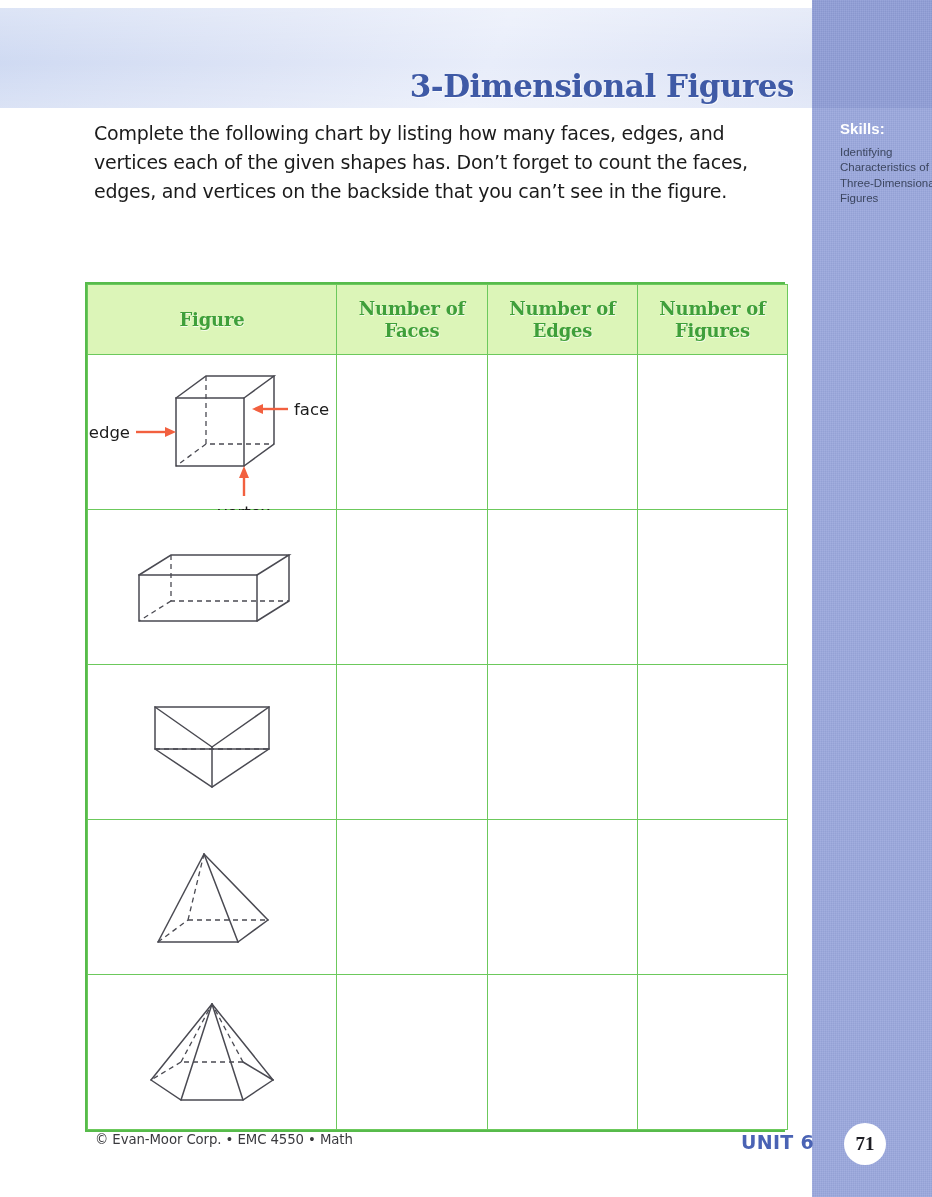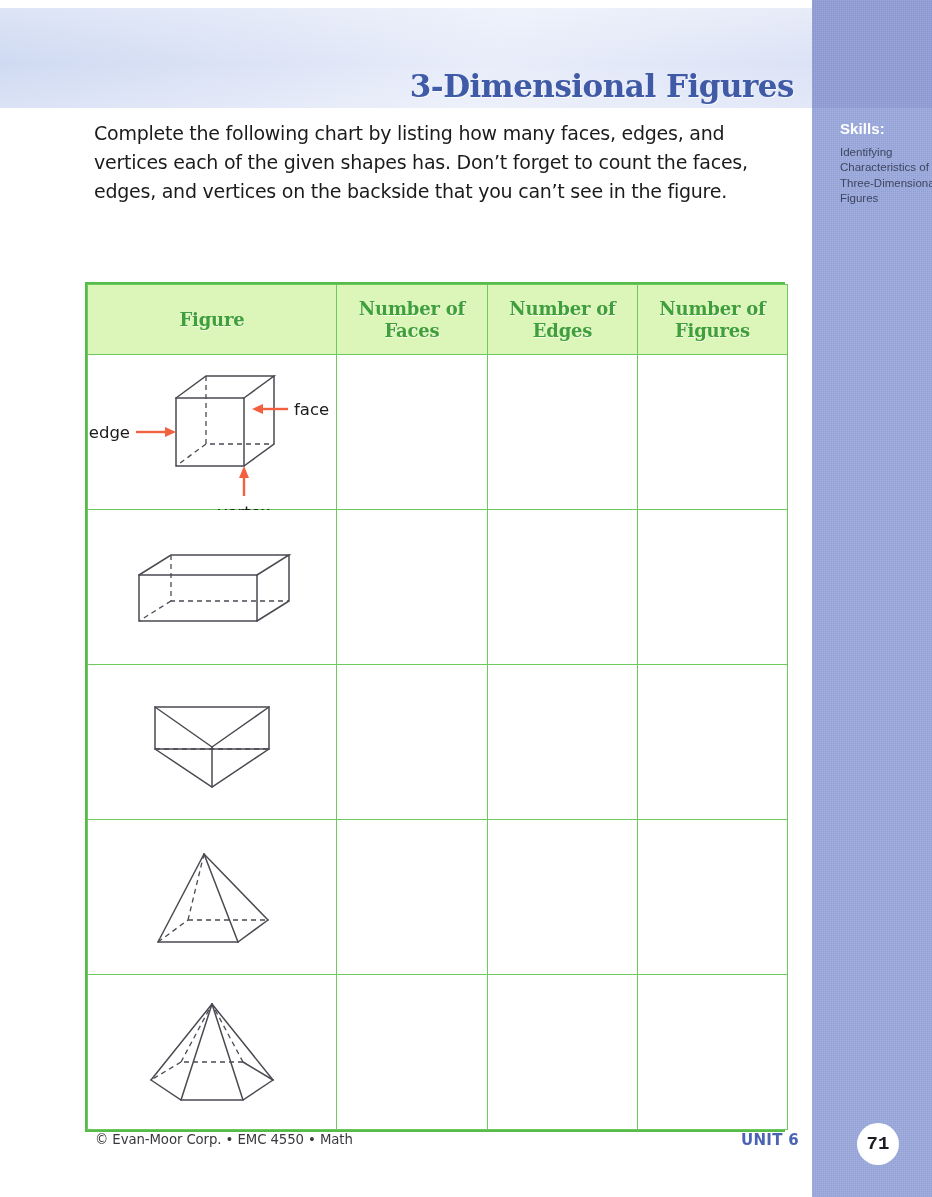--- a/index.html
+++ b/index.html
@@ -69,26 +69,26 @@
     letter-spacing: 0.1px;
     margin-bottom: 8px;
   }
   #skills-text {
     color: #3c4660;
     font-size: 11.5px;
     line-height: 1.33;
   }
   #page-number-circle {
     position: absolute;
-    left: 45px; top: 1123px;
+    left: 32px; top: 1123px;
     width: 42px; height: 42px;
     border-radius: 50%;
     background: #ffffff;
     display: flex; align-items: center; justify-content: center;
-    font-family: Liberation Mono, monospace;
+    font-family: Liberation Serif, serif;
     font-weight: bold;
     font-size: 19px;
     color: #1d1d24;
     z-index: 5;
   }
 
   
   #instructions {
     position: absolute;
     left: 94px; top: 119px;
@@ -154,21 +154,21 @@
     font-family: "DejaVu Sans", sans-serif;
     font-size: 13.3px;
     color: #3a3a3e;
     letter-spacing: -0.1px;
   }
   #footer-unit {
     position: absolute;
     left: 741px; top: 1131px;
     font-family: "DejaVu Sans", sans-serif;
     font-weight: bold;
-    font-size: 15px;
+    font-size: 19px;
     color: #4a63b4;
     letter-spacing: 0.3px;
   }
 
   svg { display: block; overflow: visible; }
   .solid-line { stroke: #4a4a52; stroke-width: 1.5; fill: none; stroke-linecap: round; }
   .hidden-line { stroke: #4a4a52; stroke-width: 1.3; fill: none; stroke-dasharray: 5 4; stroke-linecap: butt; }
   .arrow-line { stroke: #f2603f; stroke-width: 2.4; fill: none; }
   .arrow-head { fill: #f2603f; }
   .anno-text {

